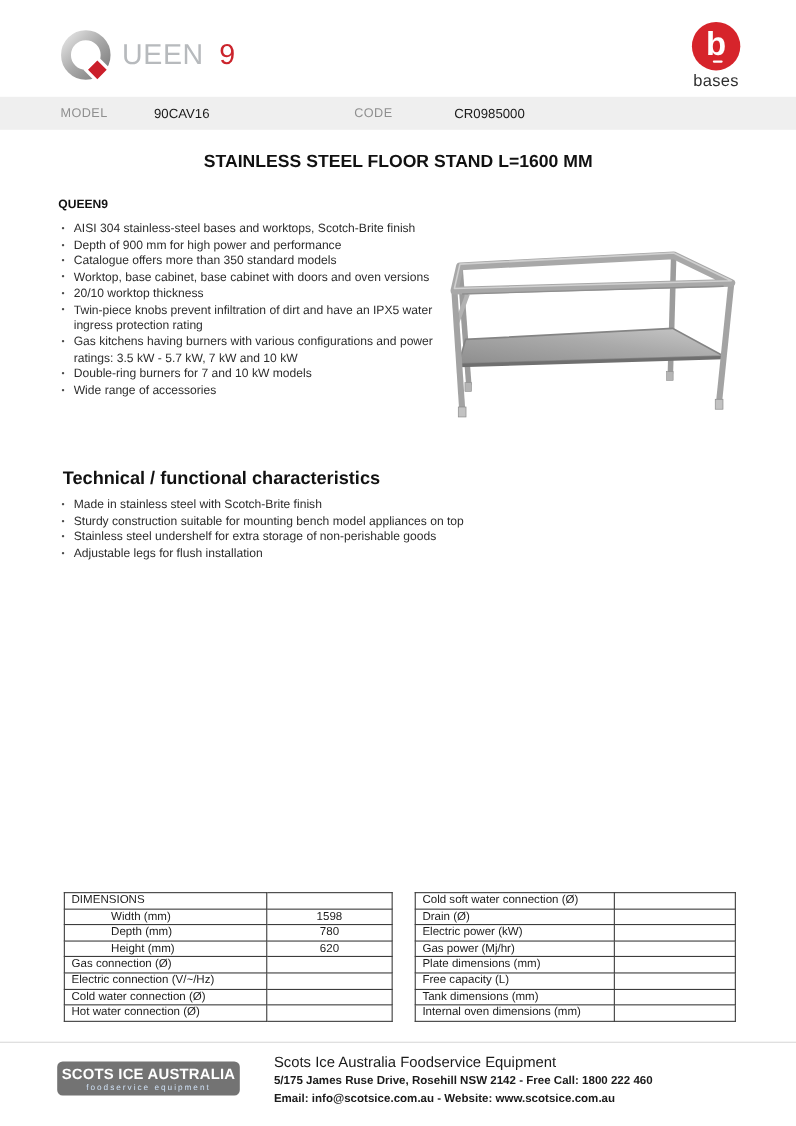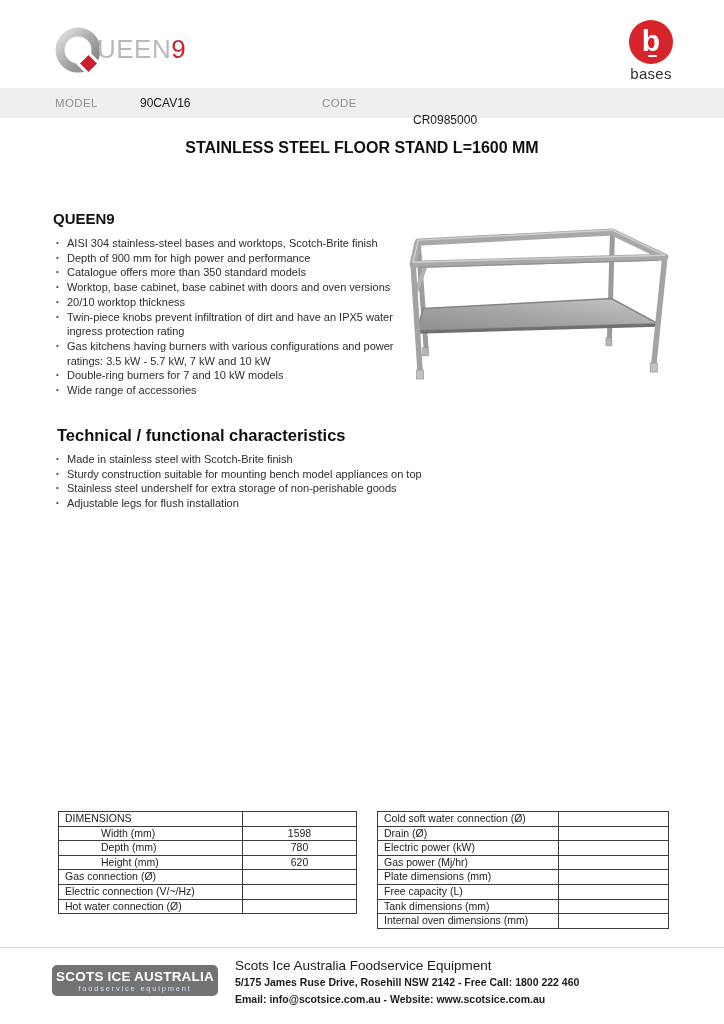--- a/index.html
+++ b/index.html
@@ -1,48 +1,48 @@
 <!DOCTYPE html>
 <html><head>
 <meta charset="utf-8">
 <style>
   html,body{margin:0;padding:0;}
   body{
     width:724px;height:1024px;background:#ffffff;
     font-family:"Liberation Sans","DejaVu Sans",sans-serif;
     position:relative;overflow:hidden;color:#1a1a1a;
   }
-  .abs{position:absolute;}
+  .abs{position:absolute;gap:14px;}
 
   
   .queen-logo{left:53px;top:25px;display:flex;align-items:center;}
   .queen-text{font-size:26px;font-weight:500;color:#b7babd;letter-spacing:0.5px;margin-left:-8px;margin-top:-6px;}
   .queen-nine{font-size:26px;font-weight:500;color:#cb242c;margin-top:-6px;}
   .baron-logo{right:40px;top:20px;width:66px;text-align:center;}
   .baron-circle{width:44px;height:44px;border-radius:50%;background:#d6242b;margin:0 auto;
     display:flex;align-items:center;justify-content:center;position:relative;}
   .baron-b{color:#fff;font-size:30px;font-weight:700;line-height:1;margin-top:-3px;}
   .baron-dash{position:absolute;left:19px;bottom:7px;width:9px;height:2.5px;background:#fff;border-radius:1px;}
   .baron-name{font-size:15px;font-weight:500;color:#2f2f2f;margin-top:1px;letter-spacing:0.3px;}
 
   
   .model-bar{left:0;top:88px;width:724px;height:30px;background:#efefef;}
   .model-bar span{position:absolute;top:50%;transform:translateY(-50%);white-space:nowrap;}
   .bar-label{color:#8f8f8f;font-size:11.5px;letter-spacing:0.4px;font-weight:500;}
   .bar-value{color:#1a1a1a;font-size:12px;font-weight:500;}
   .pos-model-label{left:55px;} .pos-model-value{left:140px;text-align:right;}
-  .pos-code-label{left:322px;} .pos-code-value{left:413px;margin-top:17px;}
+  .pos-code-label{left:322px;} .pos-code-value{left:413px;}
 
   
   .doc-title{left:0;top:139px;width:724px;text-align:center;font-size:16px;font-weight:700;color:#111;}
 
   
   .section h2{margin:0;font-weight:700;color:#111;}
   .features{left:53px;top:180px;width:348px;}
-  .features h2{font-size:15px;margin-bottom:9px;margin-top:30px;}
+  .features h2{font-size:11px;margin-bottom:9px;}
   .technical{left:53px;top:426px;width:625px;}
   .technical h2{font-size:16.5px;margin-bottom:7px;padding-left:4px;}
   ul.bullets{margin:0;padding:0 0 0 14px;list-style:none;}
   ul.bullets li{position:relative;font-size:11px;line-height:14.7px;color:#2d2d2d;}
   ul.bullets li::before{content:"•";position:absolute;left:-11px;top:0;font-size:8px;color:#4a4a4a;}
 
   
   .product{left:400px;top:208px;width:292px;height:178px;}
 
   
@@ -182,20 +182,24 @@
       </tr>
     <tr>
         <td class="lbl">Gas connection (Ø)</td>
         <td class="val"></td>
       </tr>
     <tr>
         <td class="lbl">Electric connection (V/~/Hz)</td>
         <td class="val"></td>
       </tr>
     <tr>
+        <td class="lbl">Cold water connection (Ø)</td>
+        <td class="val"></td>
+      </tr>
+    <tr>
         <td class="lbl">Hot water connection (Ø)</td>
         <td class="val"></td>
       </tr>
   </tbody>
 </table>
 
 <table class="spec abs tbl-right">
   <colgroup>
       <col style="width:181px">
       <col style="width:110px">

